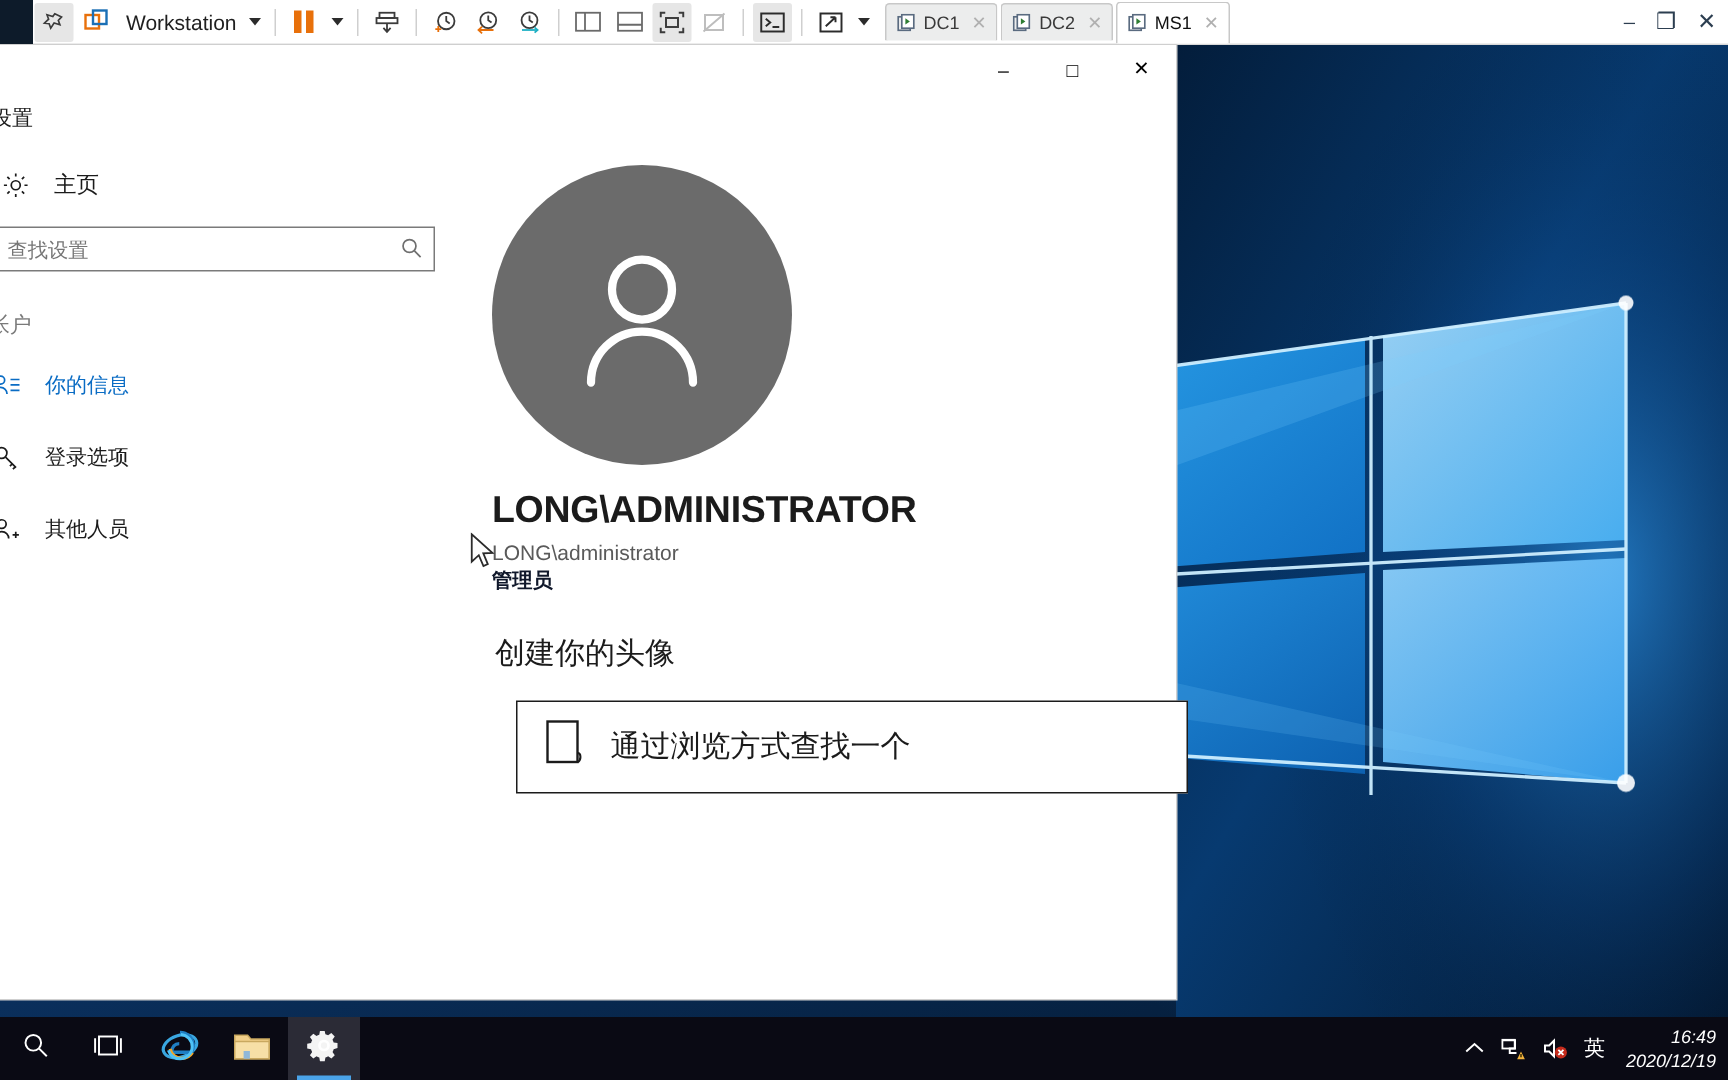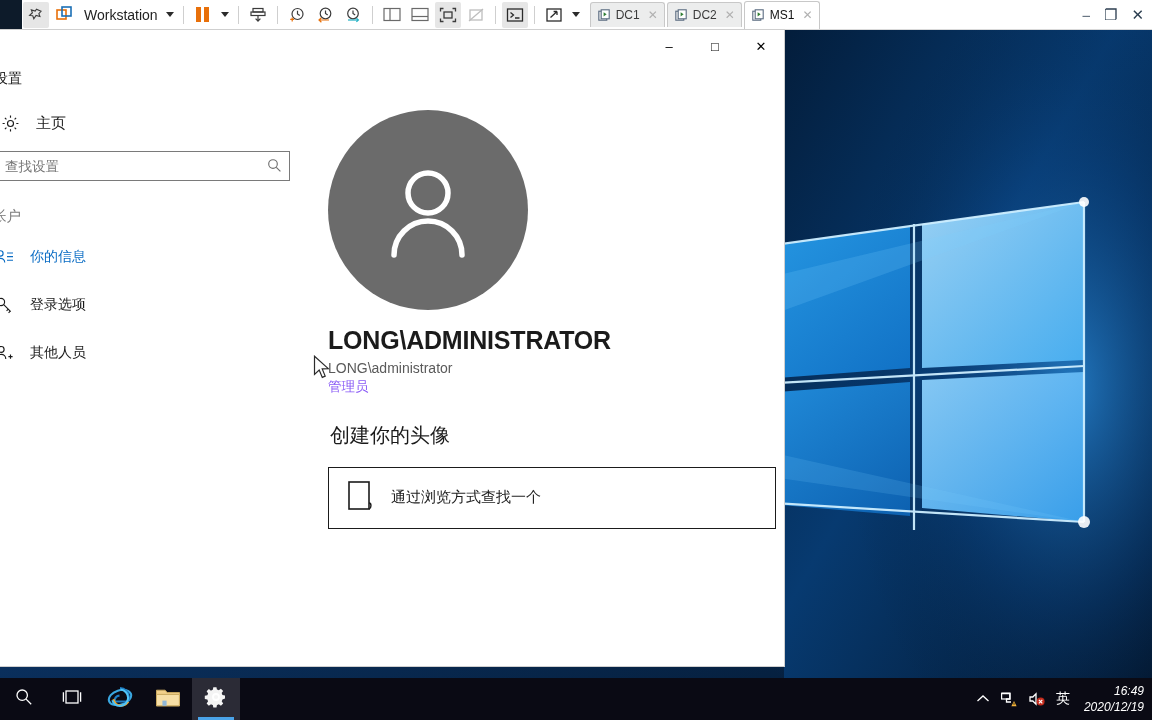--- a/index.html
+++ b/index.html
@@ -125,30 +125,30 @@
     width: 200px; height: 200px; border-radius: 50%;
     background: #6b6b6b;
     display: flex; align-items: center; justify-content: center;
     margin-bottom: 16px;
   }
   .acct-name {
     font-size: 25px; font-weight: bold; color: #1b1b1b; letter-spacing: -0.2px;
     line-height: 1.15; margin-bottom: 4px;
   }
   .acct-sub { font-size: 14px; color: #5a5a5a; line-height: 1.35; }
-  .acct-role { font-size: 13.5px; color: #8b5cf6; line-height: 1.35; }
+  .acct-role { font-size: 13.5px; color: #0f172a; line-height: 1.35; font-weight: bold; }
   .section-title {
     font-size: 20px; color: #1b1b1b; margin: 26px 0 18px 2px;
   }
   .browse-btn {
     width: 448px; height: 62px;
     border: 1px solid #1b1b1b; background: #fff;
     display: flex; align-items: center; gap: 18px;
-    padding-left: 18px; margin-left: 0;
-    font-size: 15px; color: #1b1b1b;
+    padding-left: 18px; margin-left: 16px;
+    font-size: 20px; color: #1b1b1b;
   }
 
   
   .taskbar {
     position: absolute; left: 0; bottom: 0; width: 1152px; height: 42px;
     background: #0a0a14;
     display: flex; align-items: center;
   }
   .tb-item {
     width: 48px; height: 42px;

